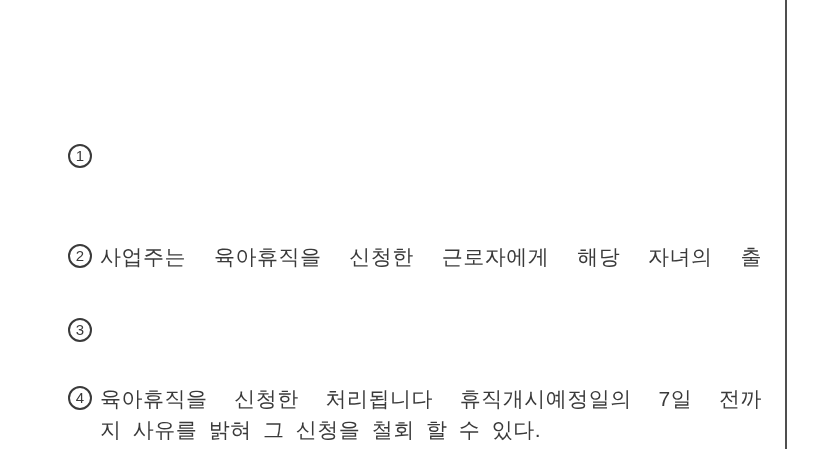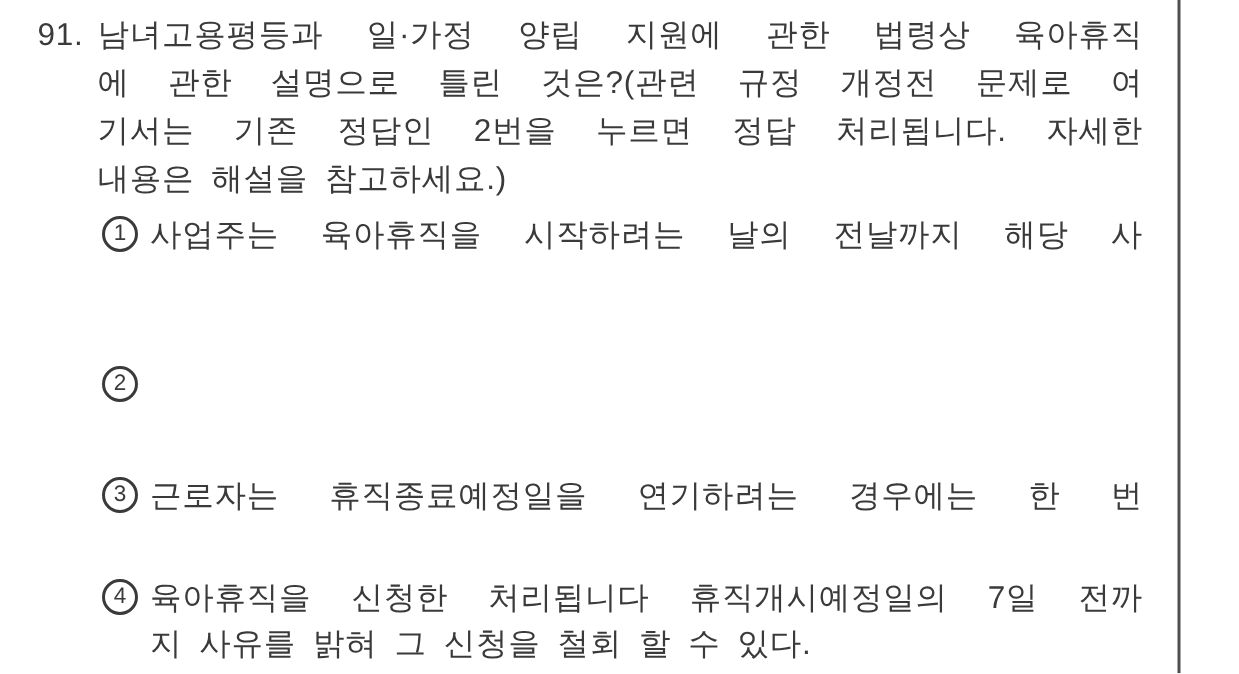--- a/index.html
+++ b/index.html
@@ -85,41 +85,31 @@
     line-height: 20px;
     text-align: center;
     letter-spacing: 0;
     word-spacing: 0;
   }
 </style>
 </head>
 <body>
 
 <div class="page">
-  <div class="question-block">
-    <span class="q-num">91.</span>
-    <div class="q-lines" id="q-lines">
-        <div class="line">남녀고용평등과 일·가정 양립 지원에 관한 법령상 육아휴직</div>
-        <div class="line">에 관한 설명으로 틀린 것은?(관련 규정 개정전 문제로 여</div>
-        <div class="line">기서는 기존 정답인 2번을 누르면 정답 처리됩니다. 자세한</div>
-        <div class="line last">내용은 해설을 참고하세요.)</div>
-      </div>
-  </div>
 
   <div id="options">
       <div class="option" style="top: 141px;">
         <span class="opt-circle">1</span>
-        <div class="line">사업주는 육아휴직을 시작하려는 날의 전날까지 해당 사</div>
       </div>
       <div class="option" style="top: 241px;">
         <span class="opt-circle">2</span>
+        <div class="line">사업주는 육아휴직을 신청한 근로자에게 해당 자녀의 출</div>
       </div>
       <div class="option" style="top: 315px;">
         <span class="opt-circle">3</span>
-        <div class="line">근로자는 휴직종료예정일을 연기하려는 경우에는 한 번</div>
       </div>
       <div class="option" style="top: 383px;">
         <span class="opt-circle">4</span>
         <div class="line">육아휴직을 신청한 처리됩니다 휴직개시예정일의 7일 전까</div>
         <div class="line last">지 사유를 밝혀 그 신청을 철회 할 수 있다.</div>
       </div>
     </div>
 
   <div class="col-divider"></div>
 </div>

